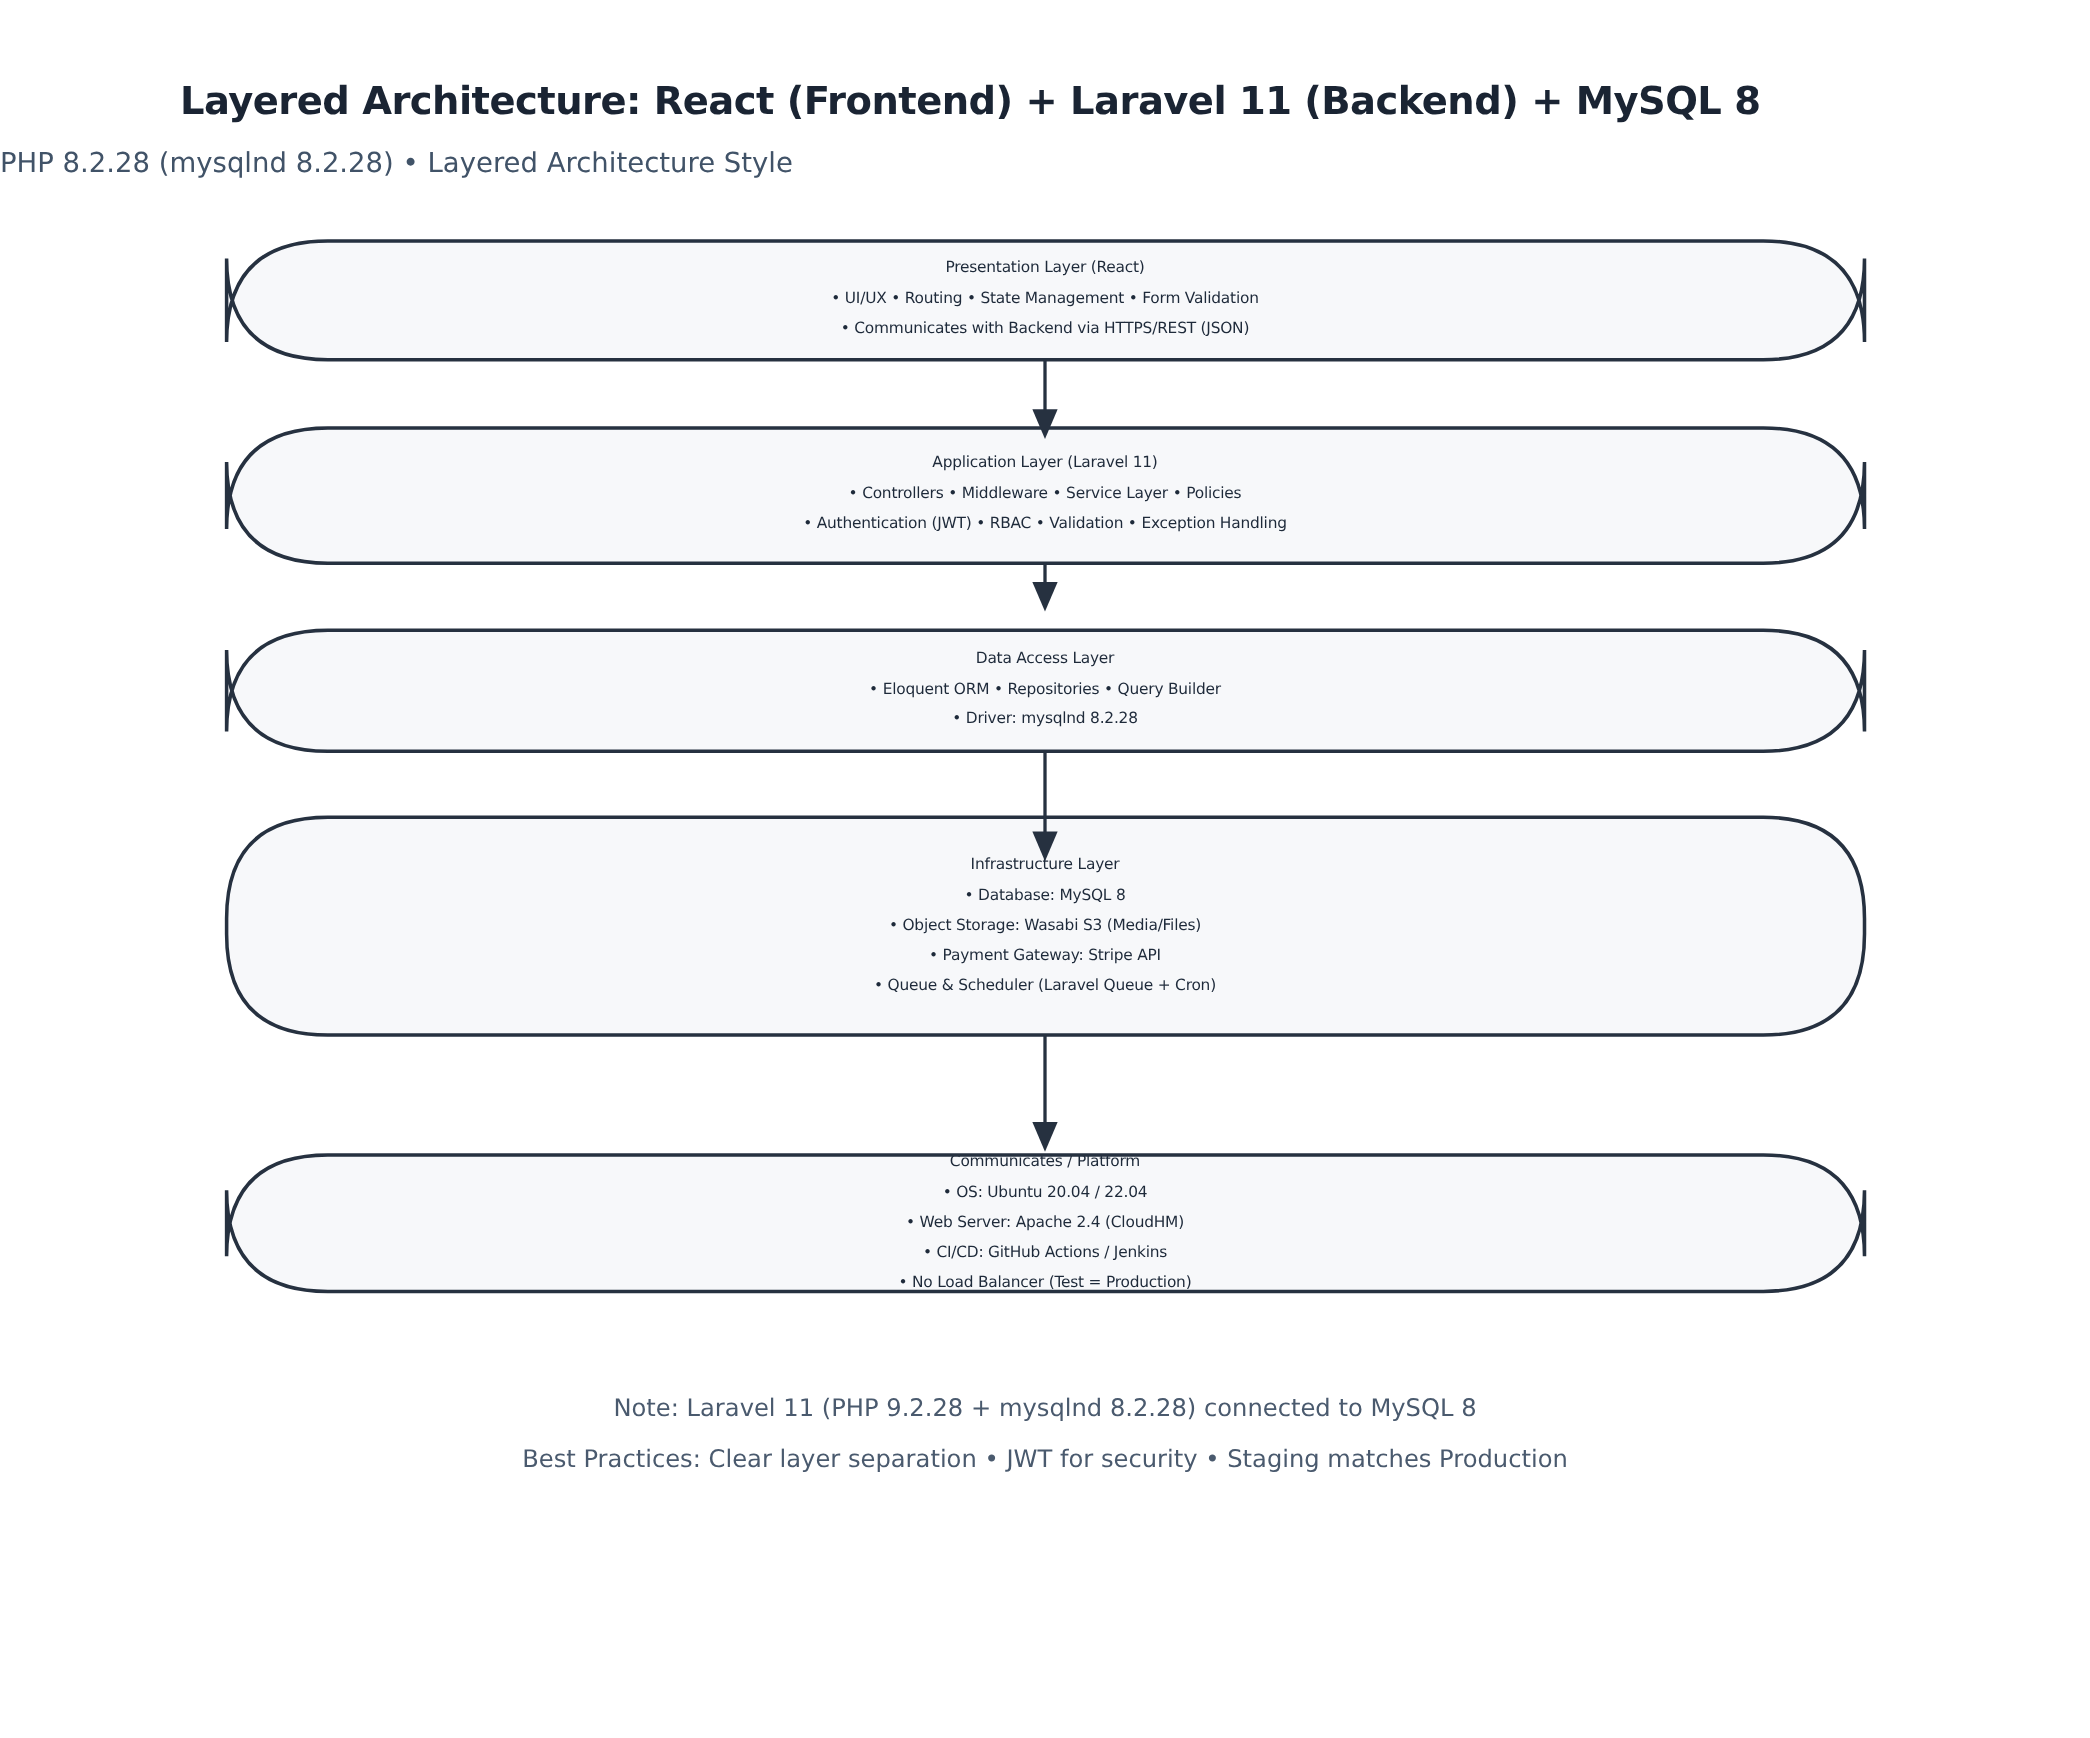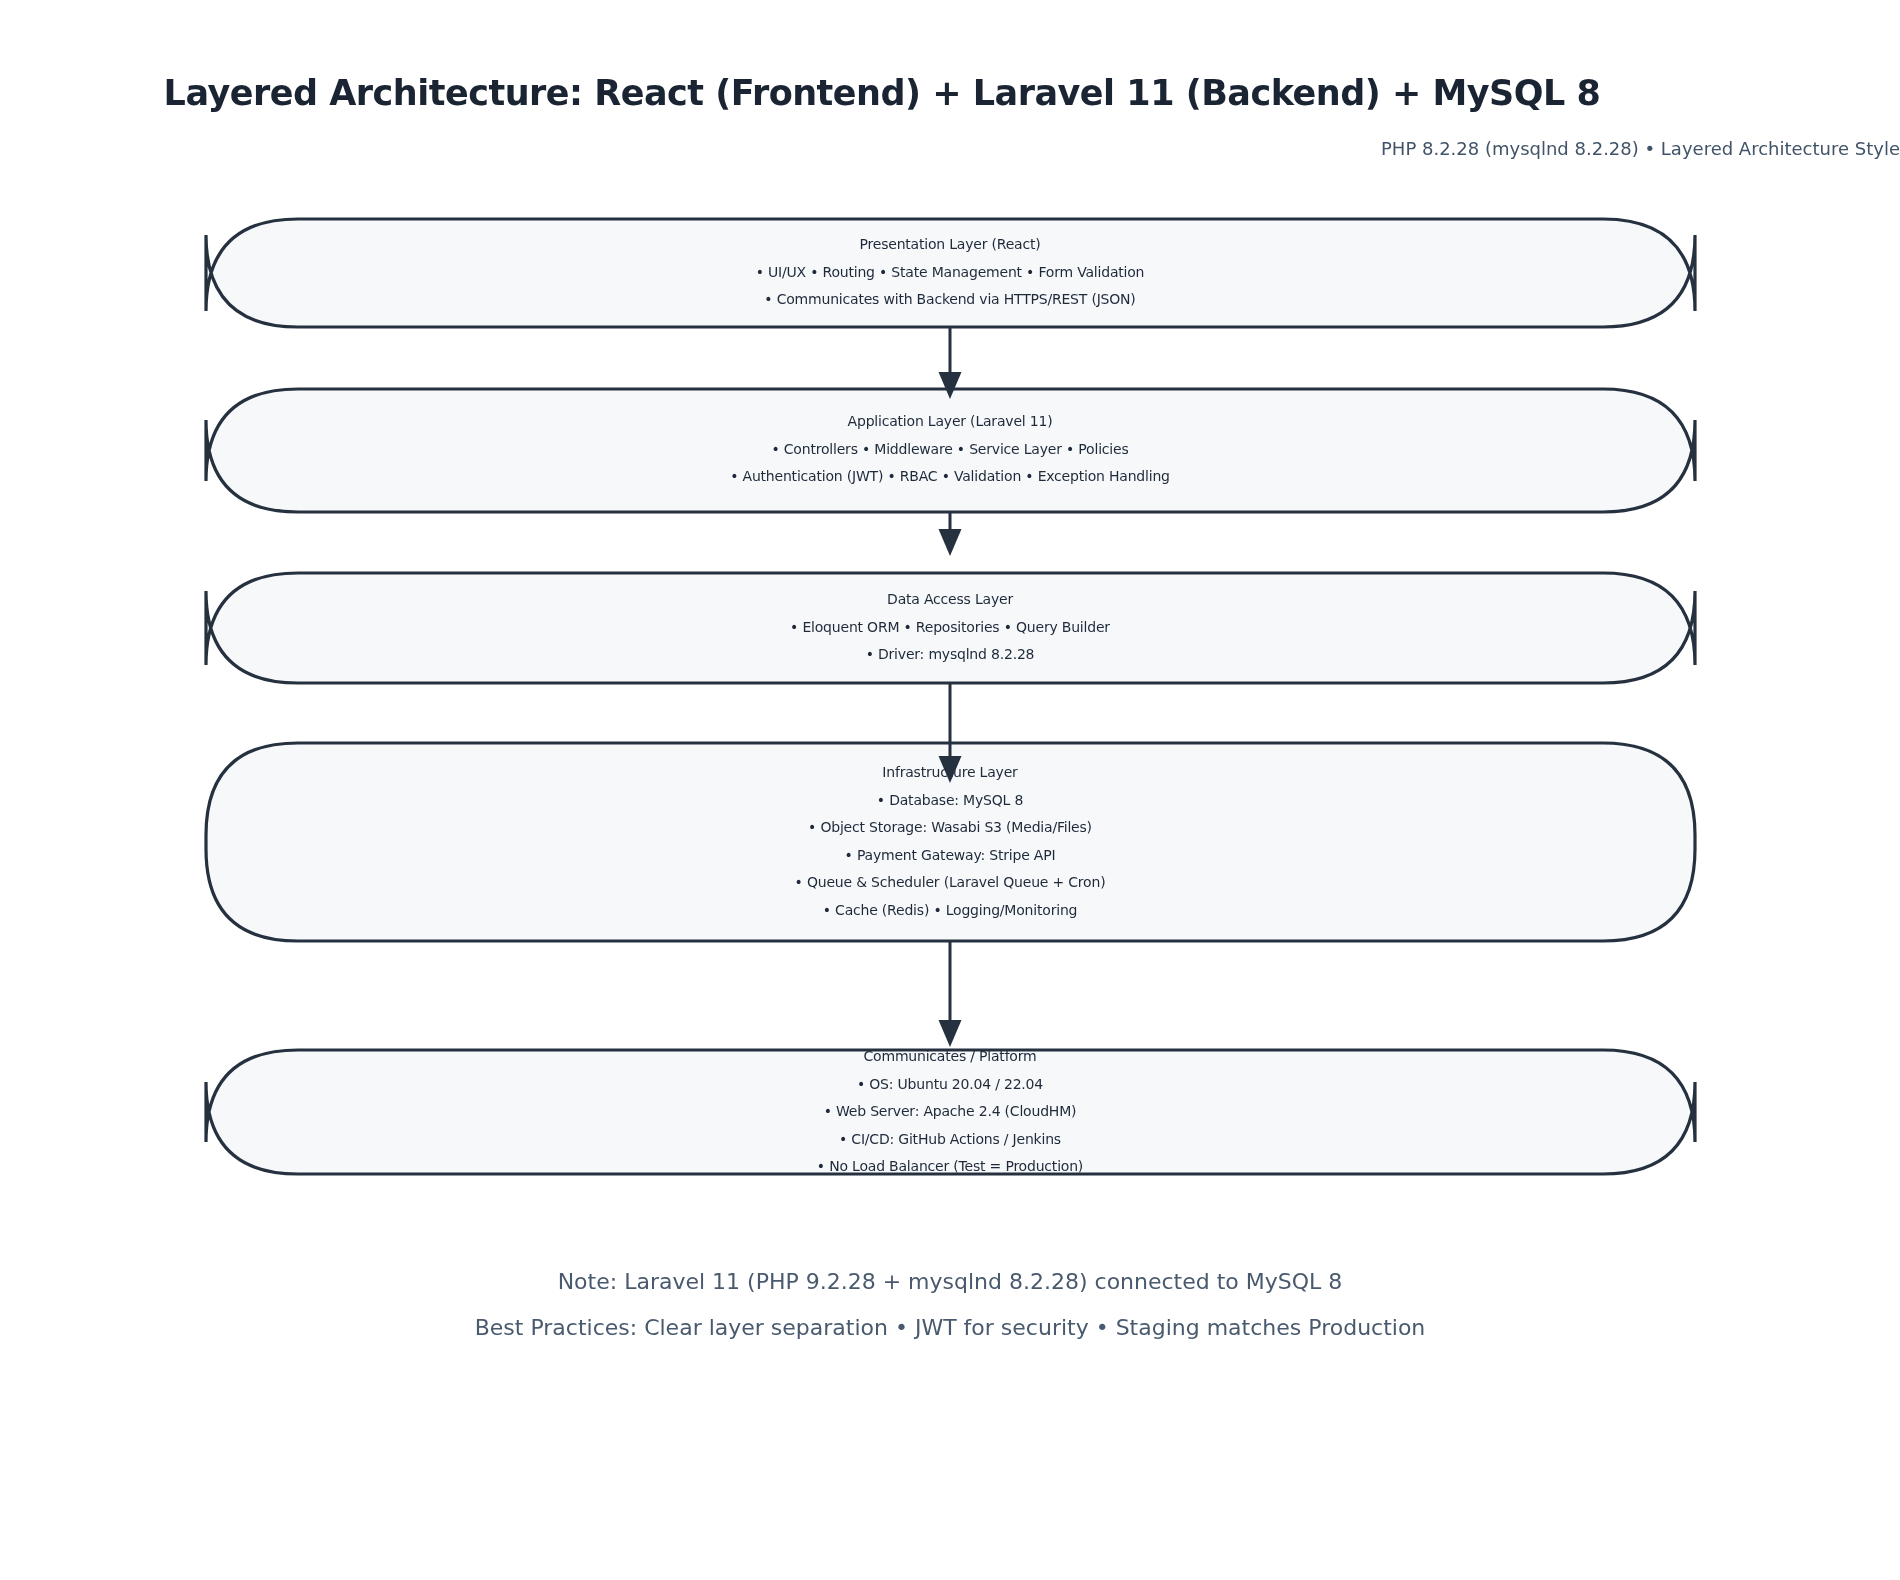--- a/index.html
+++ b/index.html
@@ -23,21 +23,21 @@
   .stroke-shape{fill:none;stroke:var(--border);stroke-width:3.2px;}
   .arrow-stem{stroke:var(--border);stroke-width:3px;}
   .arrow-head{fill:var(--border);stroke:none;}
   .diagram-title{
     position:absolute;left:0;width:1764px;top:93px;transform:translateY(-50%);
     text-align:center;font-size:35px;font-weight:bold;letter-spacing:-0.5px;
     color:var(--title-text);white-space:nowrap;
   }
   .diagram-subtitle{
     position:absolute;left:0;width:1900px;top:148px;transform:translateY(-50%);
-    text-align:right;font-size:18px;color:var(--subtitle-text);white-space:nowrap;
+    text-align:left;font-size:25px;color:var(--subtitle-text);white-space:nowrap;
   }
   .box-text{
     position:absolute;left:0;width:1900px;transform:translateY(-50%);
     text-align:center;font-size:14px;line-height:27.6px;letter-spacing:-0.2px;
     color:var(--box-text);white-space:nowrap;
   }
   .note-line{
     position:absolute;left:0;width:1900px;transform:translateY(-50%);
     text-align:center;font-size:22px;color:var(--note-text);white-space:nowrap;
   }
@@ -73,21 +73,20 @@
   <div>• Eloquent ORM • Repositories • Query Builder</div>
   <div>• Driver: mysqlnd 8.2.28</div>
 </div>
 
 <div class="box-text" style="top:842px">
   <div>Infrastructure Layer</div>
   <div>• Database: MySQL 8</div>
   <div>• Object Storage: Wasabi S3 (Media/Files)</div>
   <div>• Payment Gateway: Stripe API</div>
   <div>• Queue &amp; Scheduler (Laravel Queue + Cron)</div>
-  <div>• Cache (Redis) • Logging/Monitoring</div>
 </div>
 
 <div class="box-text" style="top:1112px">
   <div>Communicates / Platform</div>
   <div>• OS: Ubuntu 20.04 / 22.04</div>
   <div>• Web Server: Apache 2.4 (CloudHM)</div>
   <div>• CI/CD: GitHub Actions / Jenkins</div>
   <div>• No Load Balancer (Test = Production)</div>
 </div>
 

